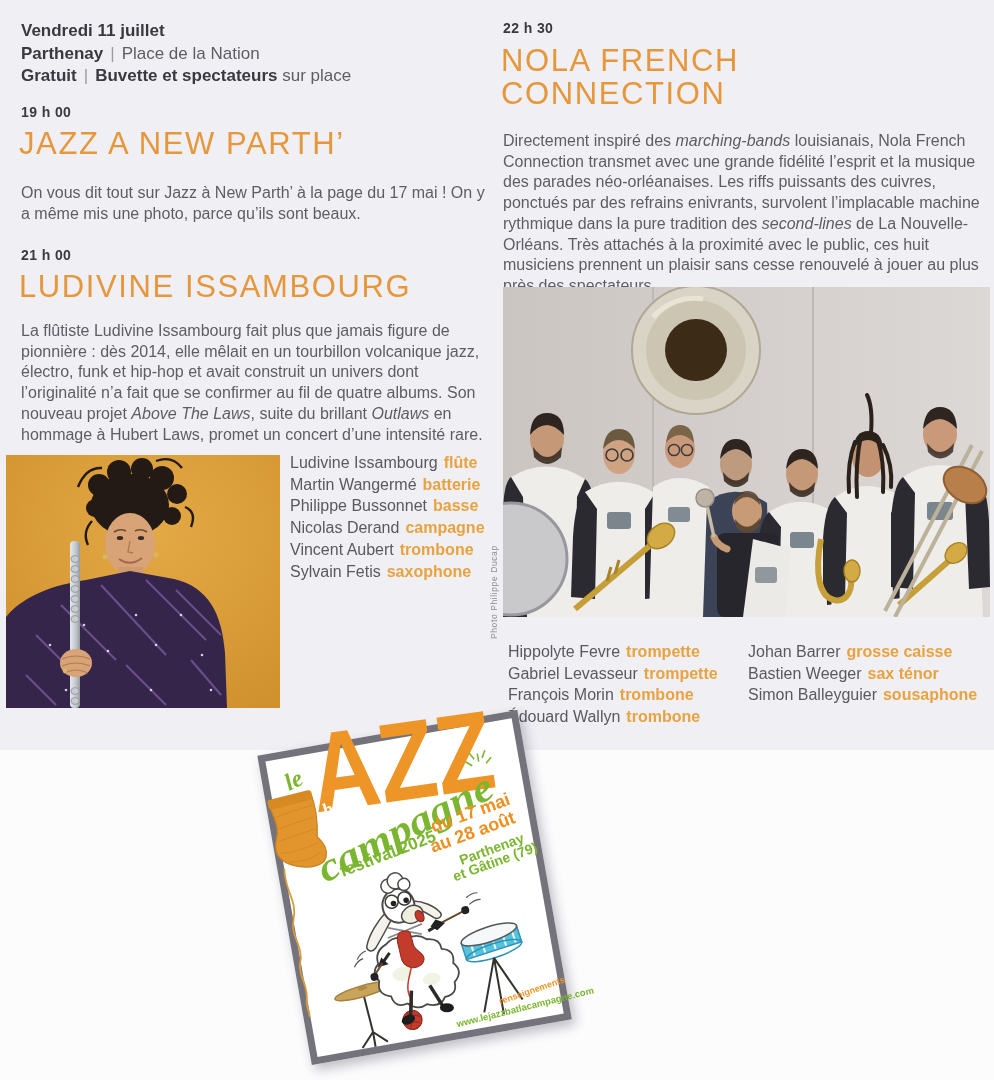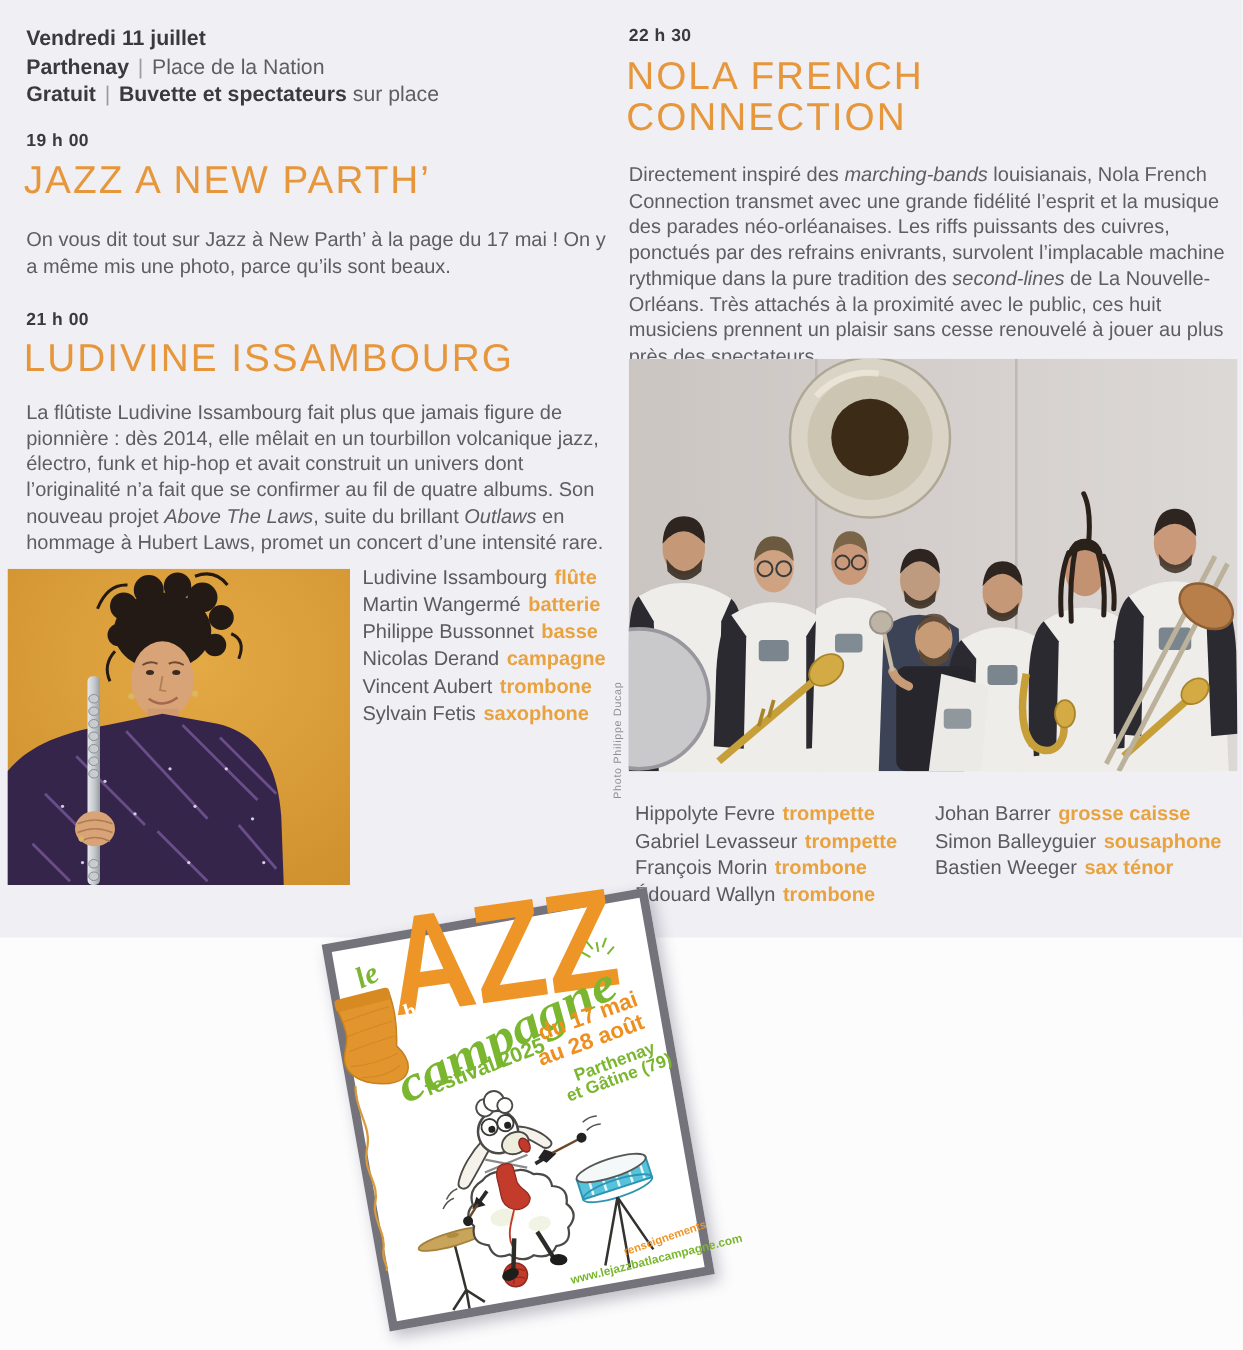--- a/index.html
+++ b/index.html
@@ -277,22 +277,22 @@
   <div class="abs credit" style="left:489px; top:477px;">Photo Philippe Ducap</div>
 
   <div class="abs lineup" style="left:508px; top:641px;">
     <div class="row"><span>Hippolyte Fevre</span><span class="inst">trompette</span></div>
     <div class="row"><span>Gabriel Levasseur</span><span class="inst">trompette</span></div>
     <div class="row"><span>François Morin</span><span class="inst">trombone</span></div>
     <div class="row"><span>Édouard Wallyn</span><span class="inst">trombone</span></div>
   </div>
   <div class="abs lineup" style="left:748px; top:641px;">
     <div class="row"><span>Johan Barrer</span><span class="inst">grosse caisse</span></div>
+    <div class="row"><span>Bastien Weeger</span><span class="inst">sax ténor</span></div>
     <div class="row"><span>Simon Balleyguier</span><span class="inst">sousaphone</span></div>
-    <div class="row"><span>Bastien Weeger</span><span class="inst">sax ténor</span></div>
   </div>
 
   <div id="poster-wrap">
     <div id="poster-frame"></div>
     <svg id="poster-art" width="272" height="386" viewBox="0 0 272 386">
 
       <g>
         <path d="M10,110 L53,105 C56,120 55,136 52,150 C58,158 60,166 57,172 C53,180 40,180 28,176 C16,172 8,164 9,154 C10,146 14,142 14,134 C14,126 11,118 10,110 Z" fill="#E2952D" stroke="#C8801F" stroke-width="1.2"></path>
         <rect x="9" y="104" width="45" height="10" rx="3" fill="#D88A22" transform="rotate(-4 31 109)"></rect>
         <g stroke="#C8801F" stroke-width="1" opacity="0.6" fill="none">

